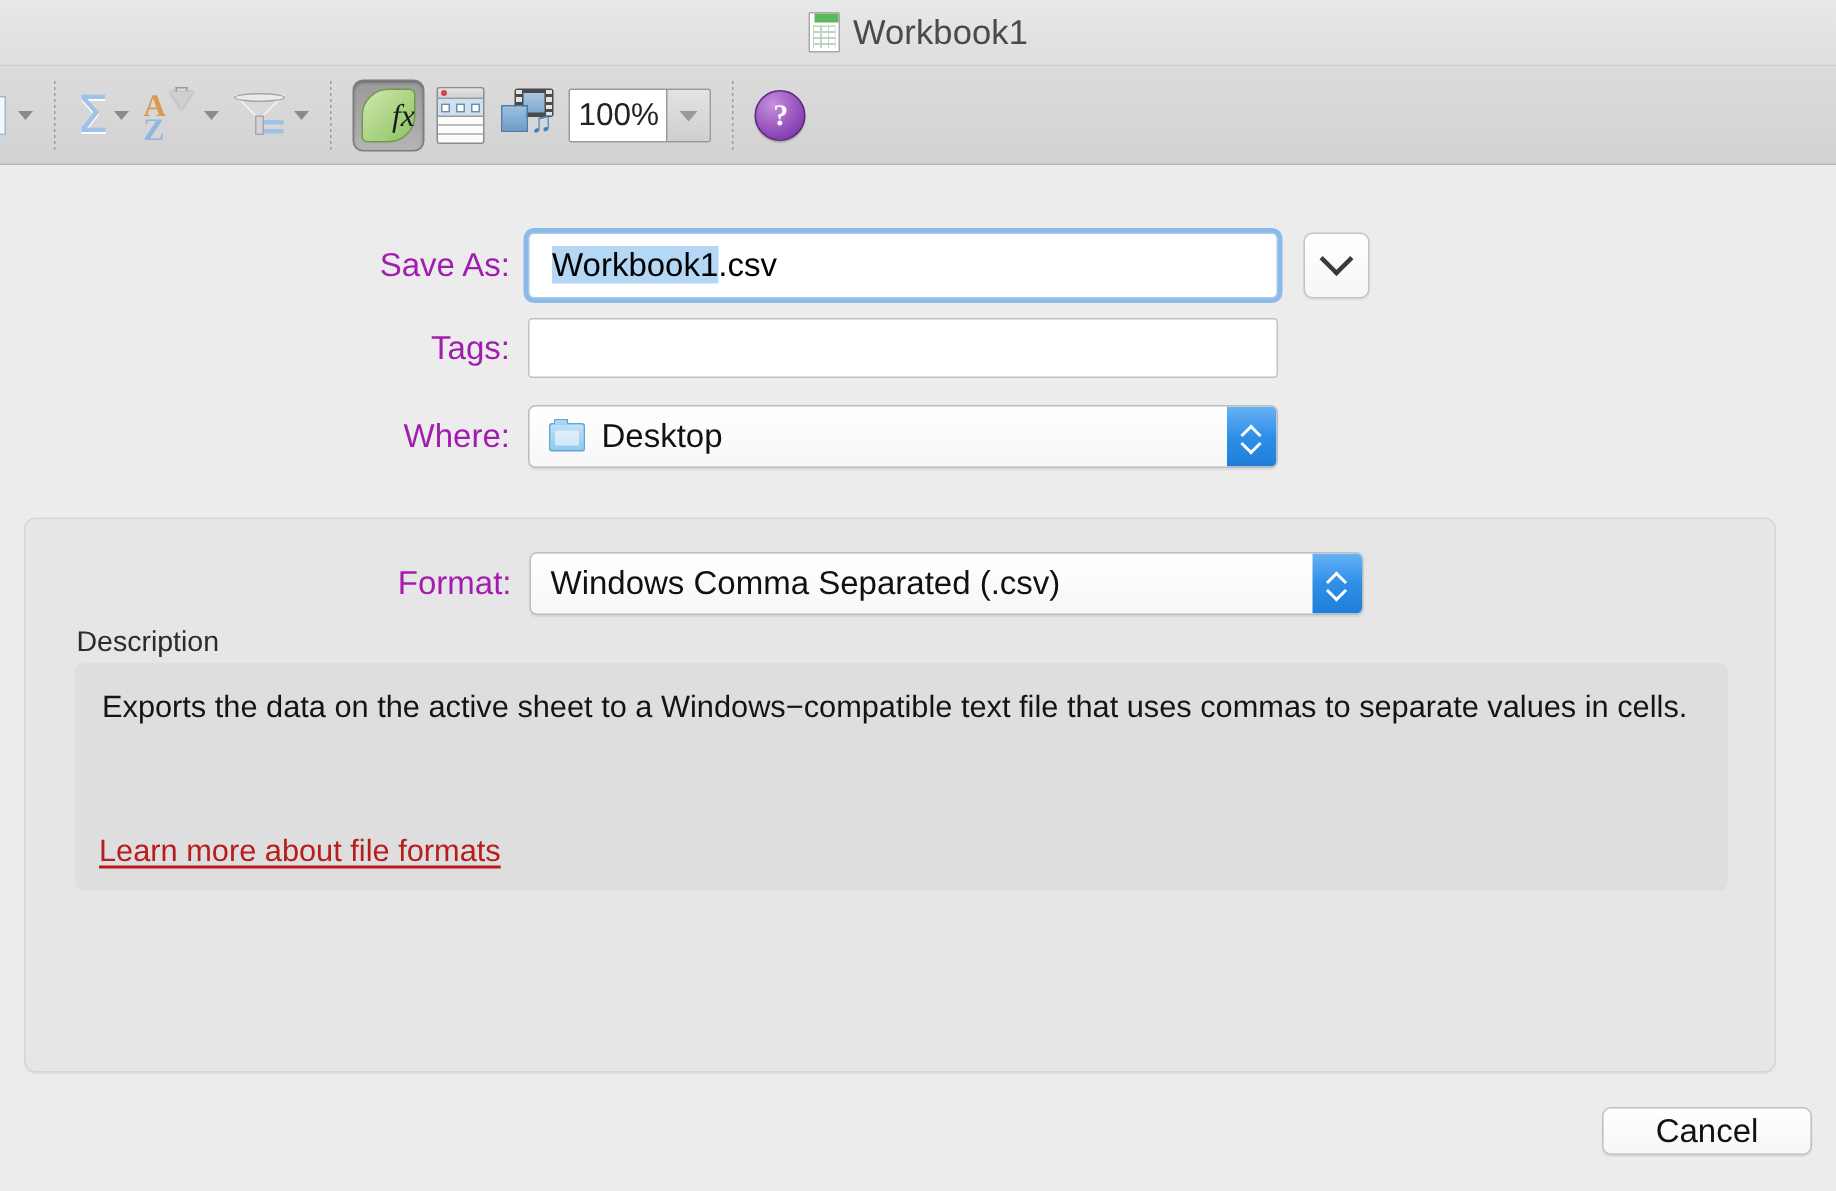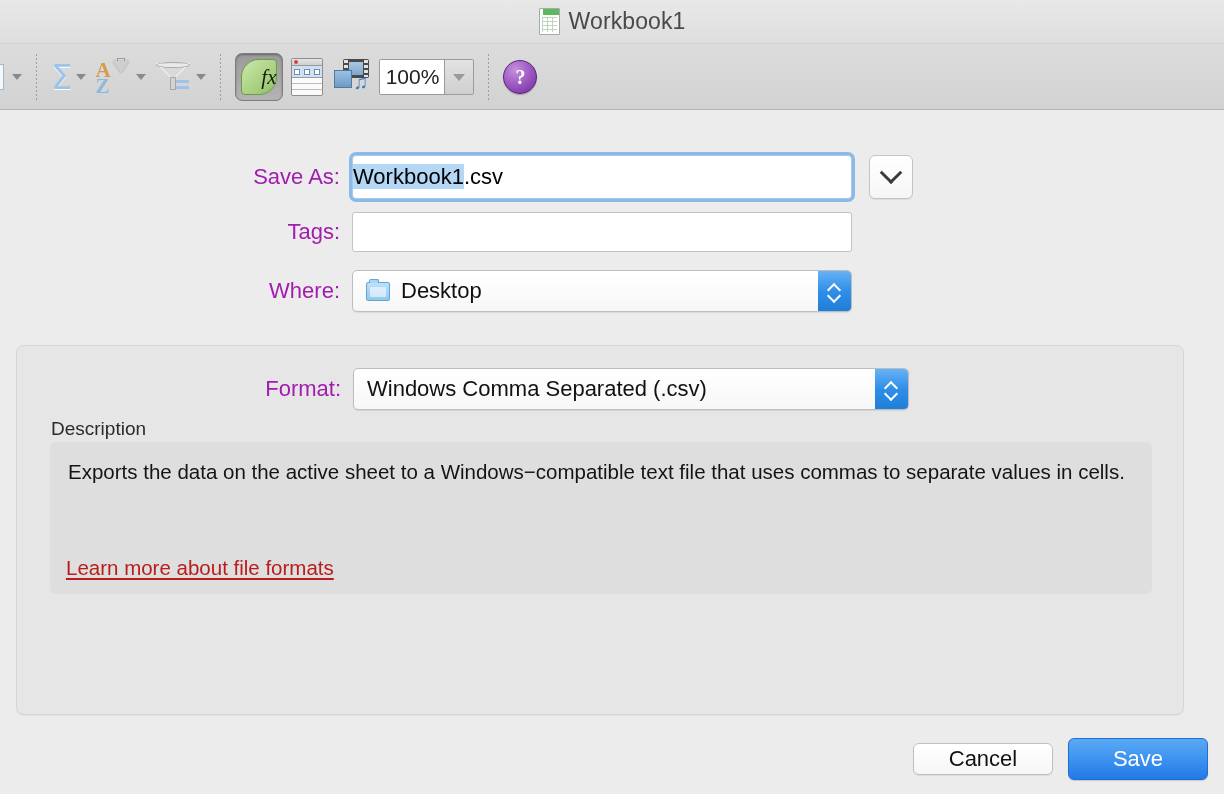--- a/index.html
+++ b/index.html
@@ -365,21 +365,21 @@
     position: relative;
     width: 500px;
     height: 44px;
     background: #ffffff;
     border: 1px solid #a8c9e8;
     border-radius: 4px;
     box-shadow: 0 0 0 3px rgba(122,176,232,0.85);
     display: flex;
     align-items: center;
     box-sizing: border-box;
-    padding-left: 0;
+    padding-left: 15px;
   }
   .saveas-text {
     font-size: 22px;
     color: #000;
     white-space: nowrap;
   }
   .saveas-text .sel {
     background: #b3d7f5;
   }
   .expand-btn {
@@ -720,16 +720,15 @@
 
     <div class="desc-box">
       <p class="desc-text">Exports the data on the active sheet to a Windows−compatible text file that uses commas to separate values in cells.</p>
       <span class="learn-link">Learn more about file formats</span>
     </div>
 
   </div>
 
   <div class="footer">
     <div class="btn-cancel">Cancel</div>
-    <div class="btn-save">Save</div>
   </div>
 
 </div>
 
 </body></html>

